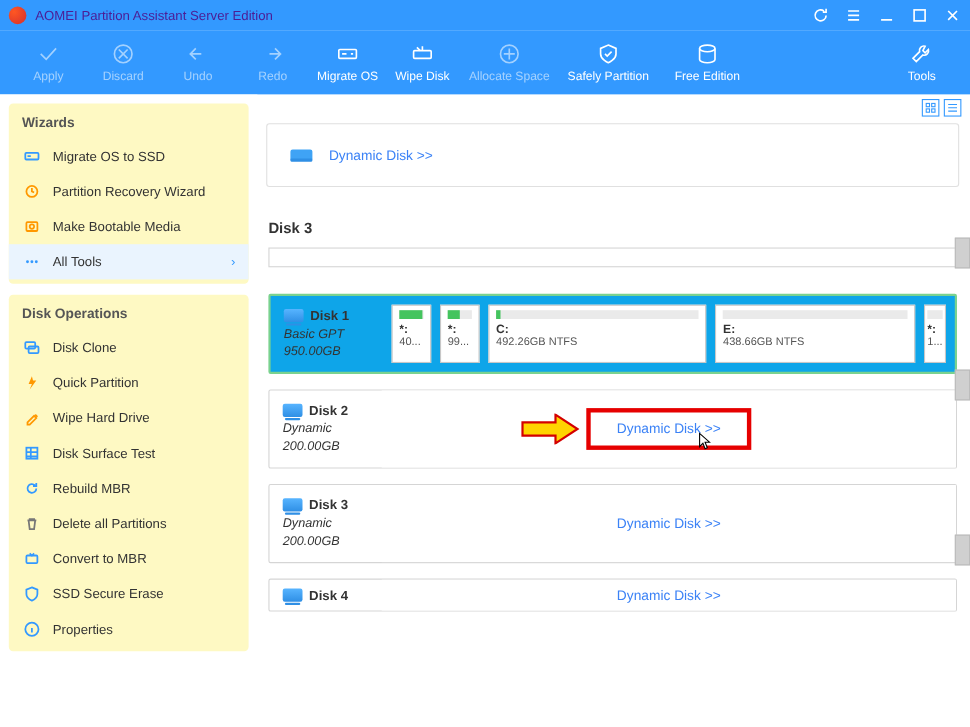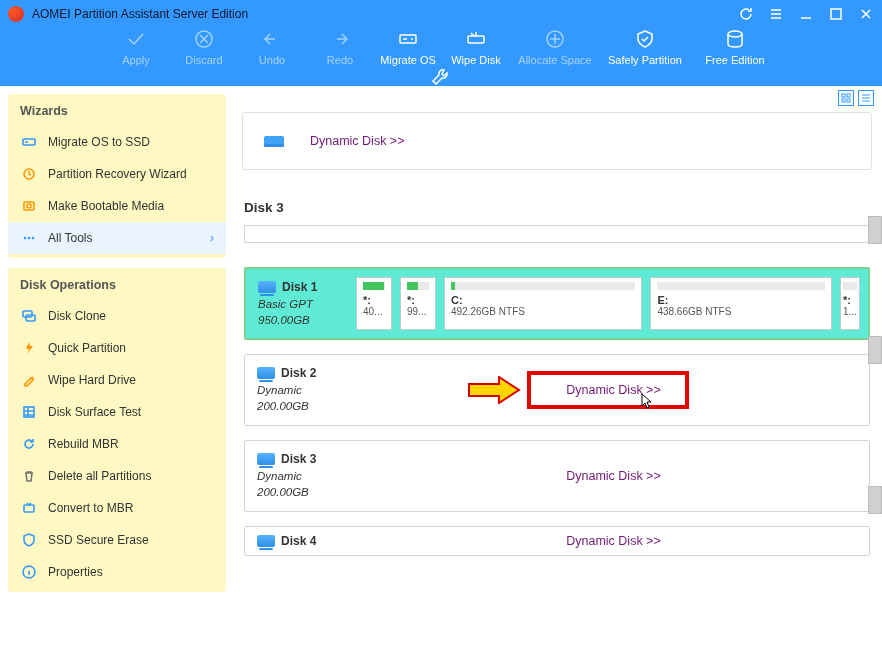--- a/index.html
+++ b/index.html
@@ -1,24 +1,24 @@
 <!DOCTYPE html>
 <html><head>
 <meta charset="utf-8">
 <style>
   * { box-sizing: border-box; margin: 0; padding: 0; font-family: "Segoe UI", Arial, sans-serif; }
   body { background: #fff; width: 882px; height: 661px; overflow: hidden; display: flex; flex-direction: column; }
-  .titlebar { height: 28px; background: #3399ff; display: flex; align-items: center; padding: 0 8px; color: #0f172a; font-size: 12px; }
+  .titlebar { height: 28px; background: #3399ff; display: flex; align-items: center; padding: 0 8px; color: #4c1d95; font-size: 12px; }
   .titlebar .logo { width: 16px; height: 16px; background: radial-gradient(circle at 30% 30%, #ff5722, #d32f2f); border-radius: 50%; margin-right: 8px; }
   .titlebar .title { flex: 1; }
   .titlebar .win-controls { display: flex; gap: 14px; }
   .titlebar .win-btn { width: 16px; height: 16px; display: flex; align-items: center; justify-content: center; cursor: pointer; }
   .titlebar svg { stroke: #fff; fill: none; stroke-width: 1.5; }
 
-  .toolbar { height: 58px; background: #3399ff; display: flex; align-items: center; padding: 0 10px; color: #fff; flex-direction: column; }
+  .toolbar { height: 58px; background: #3399ff; display: flex; align-items: center; padding: 0 10px; color: #fff; }
   .tool-group-left { display: flex; }
   .tool-btn { width: 68px; display: flex; flex-direction: column; align-items: center; justify-content: center; font-size: 11px; cursor: pointer; color: #fff; gap: 4px; }
   .tool-btn.disabled { opacity: 0.55; cursor: default; }
   .tool-btn .ti { width: 22px; height: 22px; display: flex; align-items: center; justify-content: center; }
   .tool-btn.wide { width: 90px; }
   .spacer { flex: 1; }
   .tool-btn svg { stroke: #fff; fill: none; stroke-width: 1.5; }
 
   .body-area { flex: 1; display: flex; background: #fff; min-height: 0; }
 
@@ -33,27 +33,27 @@
   .pi-orange svg { stroke: #ff9800; }
   .pi-gray svg  { stroke: #777; }
 
   .main { flex: 1; display: flex; flex-direction: column; padding: 6px 6px 6px 4px; min-height: 0; position: relative; }
   .view-icons { position: absolute; right: 8px; top: 4px; display: flex; gap: 4px; }
   .view-icons div { width: 16px; height: 16px; border: 1px solid #3399ff; display:flex;align-items:center;justify-content:center; cursor:pointer;}
   .scroll-handle { position: absolute; right: 0; width: 14px; height: 28px; background: #d0d0d0; border: 1px solid #bbb; }
 
   .top-summary { border: 1px solid #e0e0e0; border-radius: 3px; padding: 20px; margin: 20px 4px 10px 4px; display:flex; align-items:center; }
   .blue-disk-icon { width: 22px; height: 16px; margin-right: 14px; }
-  .link-blue { color: #701a75; font-size: 12.5px; cursor: pointer; margin-left: 11px; }
+  .link-blue { color: #3b82f6; font-size: 12.5px; cursor: pointer; }
 
   .disk-heading { font-weight: 700; font-size: 13.5px; margin: 20px 6px 10px; color: #333; }
   .thin-bar { height: 18px; border: 1px solid #d5d5d5; margin: 0 6px 20px 6px; }
 
   .disk-row { border: 1px solid #d5d5d5; border-radius: 2px; margin: 4px 6px 10px 6px; display: flex; align-items: stretch; min-height: 72px; }
-  .disk-row.selected { border: 2px solid #7ad28f; background: #5eead4; }
+  .disk-row.selected { border: 2px solid #7ad28f; background: #0ea5e9; }
   .disk-label { width: 102px; padding: 10px 8px 10px 12px; font-size: 12px; color: #333; line-height: 1.4; }
   .disk-label .name { font-weight: 700; display:flex; align-items:center; gap:6px;}
   .disk-label .blue-disk { width: 18px; height: 12px; background: linear-gradient(#57b4ff,#2f8fe5); border-radius: 2px; position:relative;}
   .disk-label .blue-disk:after{content:"";position:absolute;left:2px;right:2px;bottom:-3px;height:2px;background:#2f8fe5;border-radius:1px;}
   .partitions { flex: 1; display: flex; gap: 8px; padding: 8px; }
   .part { border: 1px solid #c7c7c7; background: #fff; padding: 4px 6px; font-size: 10.5px; color: #333; display:flex; flex-direction:column; }
   .part .bar { width: 100%; height: 8px; background: #eaeaea; margin-bottom: 4px; position:relative;}
   .part .bar .fill { position:absolute; left:0; top:0; bottom:0; background:#44c45e; }
   .part .plabel { font-weight: 600; font-size: 11px; white-space: nowrap; overflow:hidden; text-overflow: ellipsis;}
   .part .pinfo { font-size: 10px; color:#555; white-space: nowrap; overflow:hidden; text-overflow:ellipsis;}

